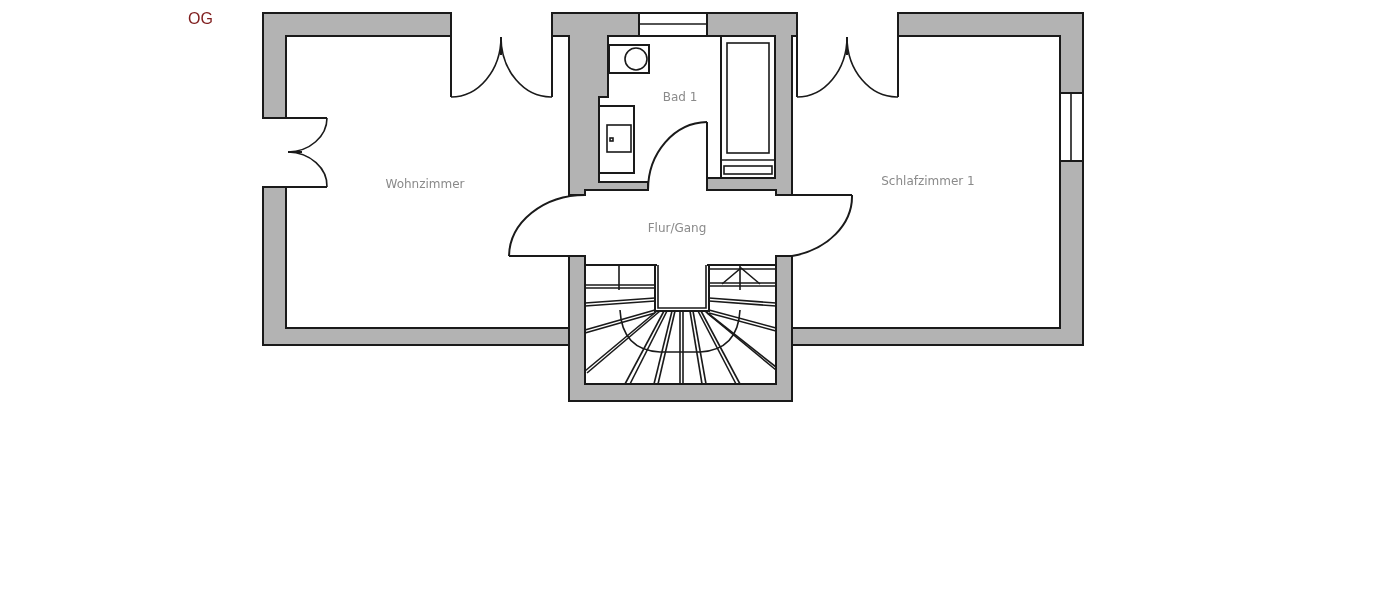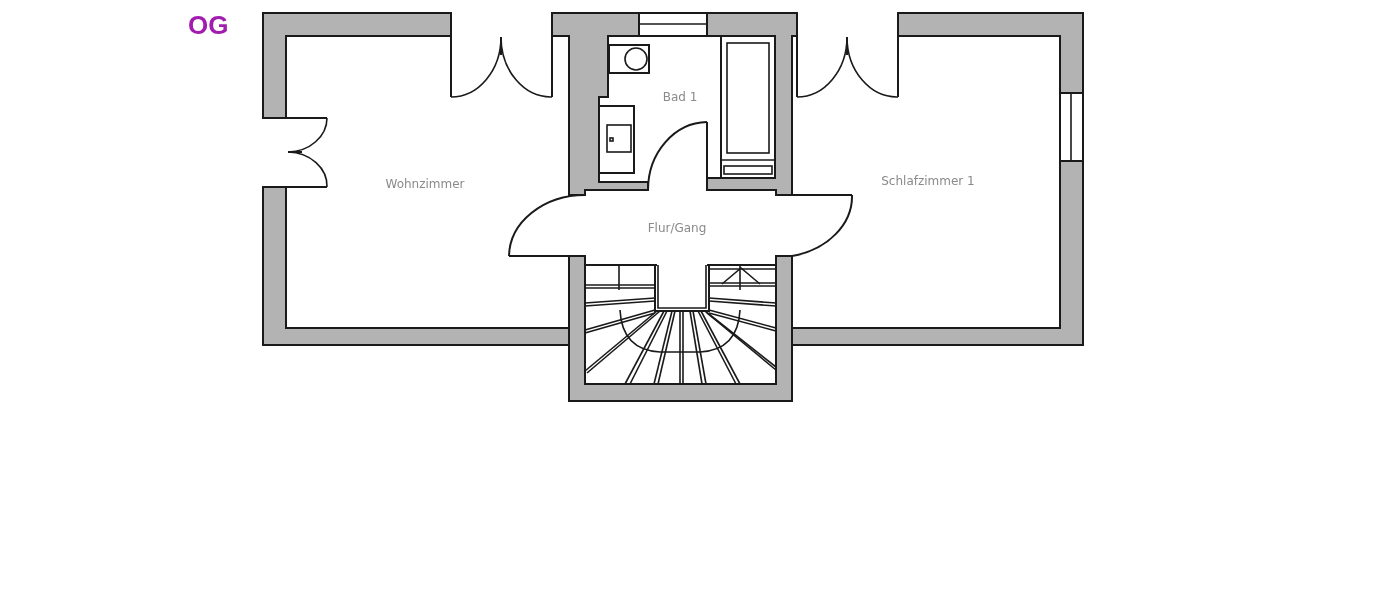--- a/index.html
+++ b/index.html
@@ -1,17 +1,17 @@
 <!DOCTYPE html>
 <html><head>
   <meta charset="utf-8">
   <style>
     html, body { margin: 0; padding: 0; background: #ffffff; }
     body { width: 1400px; height: 600px; position: relative; overflow: hidden; font-family: "DejaVu Sans", sans-serif; }
-    .floor-label { position: absolute; left: 188px; top: 10px; font-family: "Liberation Sans", sans-serif; font-weight: bold; font-size: 26px; color: #a21caf; }
+    .floor-label { position: absolute; left: 188px; top: 10px; font-family: "Liberation Sans", sans-serif; font-weight: normal; font-size: 16px; color: #7f1d1d; }
     svg.plan { position: absolute; left: 0; top: 0; }
     .wall { fill: #b3b3b3; stroke: #1a1a1a; stroke-width: 2; stroke-linejoin: miter; }
     .line { fill: none; stroke: #1a1a1a; stroke-width: 2; }
     .thin { fill: none; stroke: #1a1a1a; stroke-width: 1.6; }
     .fix { fill: #ffffff; stroke: #1a1a1a; stroke-width: 2; }
     .room-label { font-family: "DejaVu Sans", sans-serif; font-size: 12px; fill: #8a8a8a; }
   </style>
 </head>
 <body>
 

